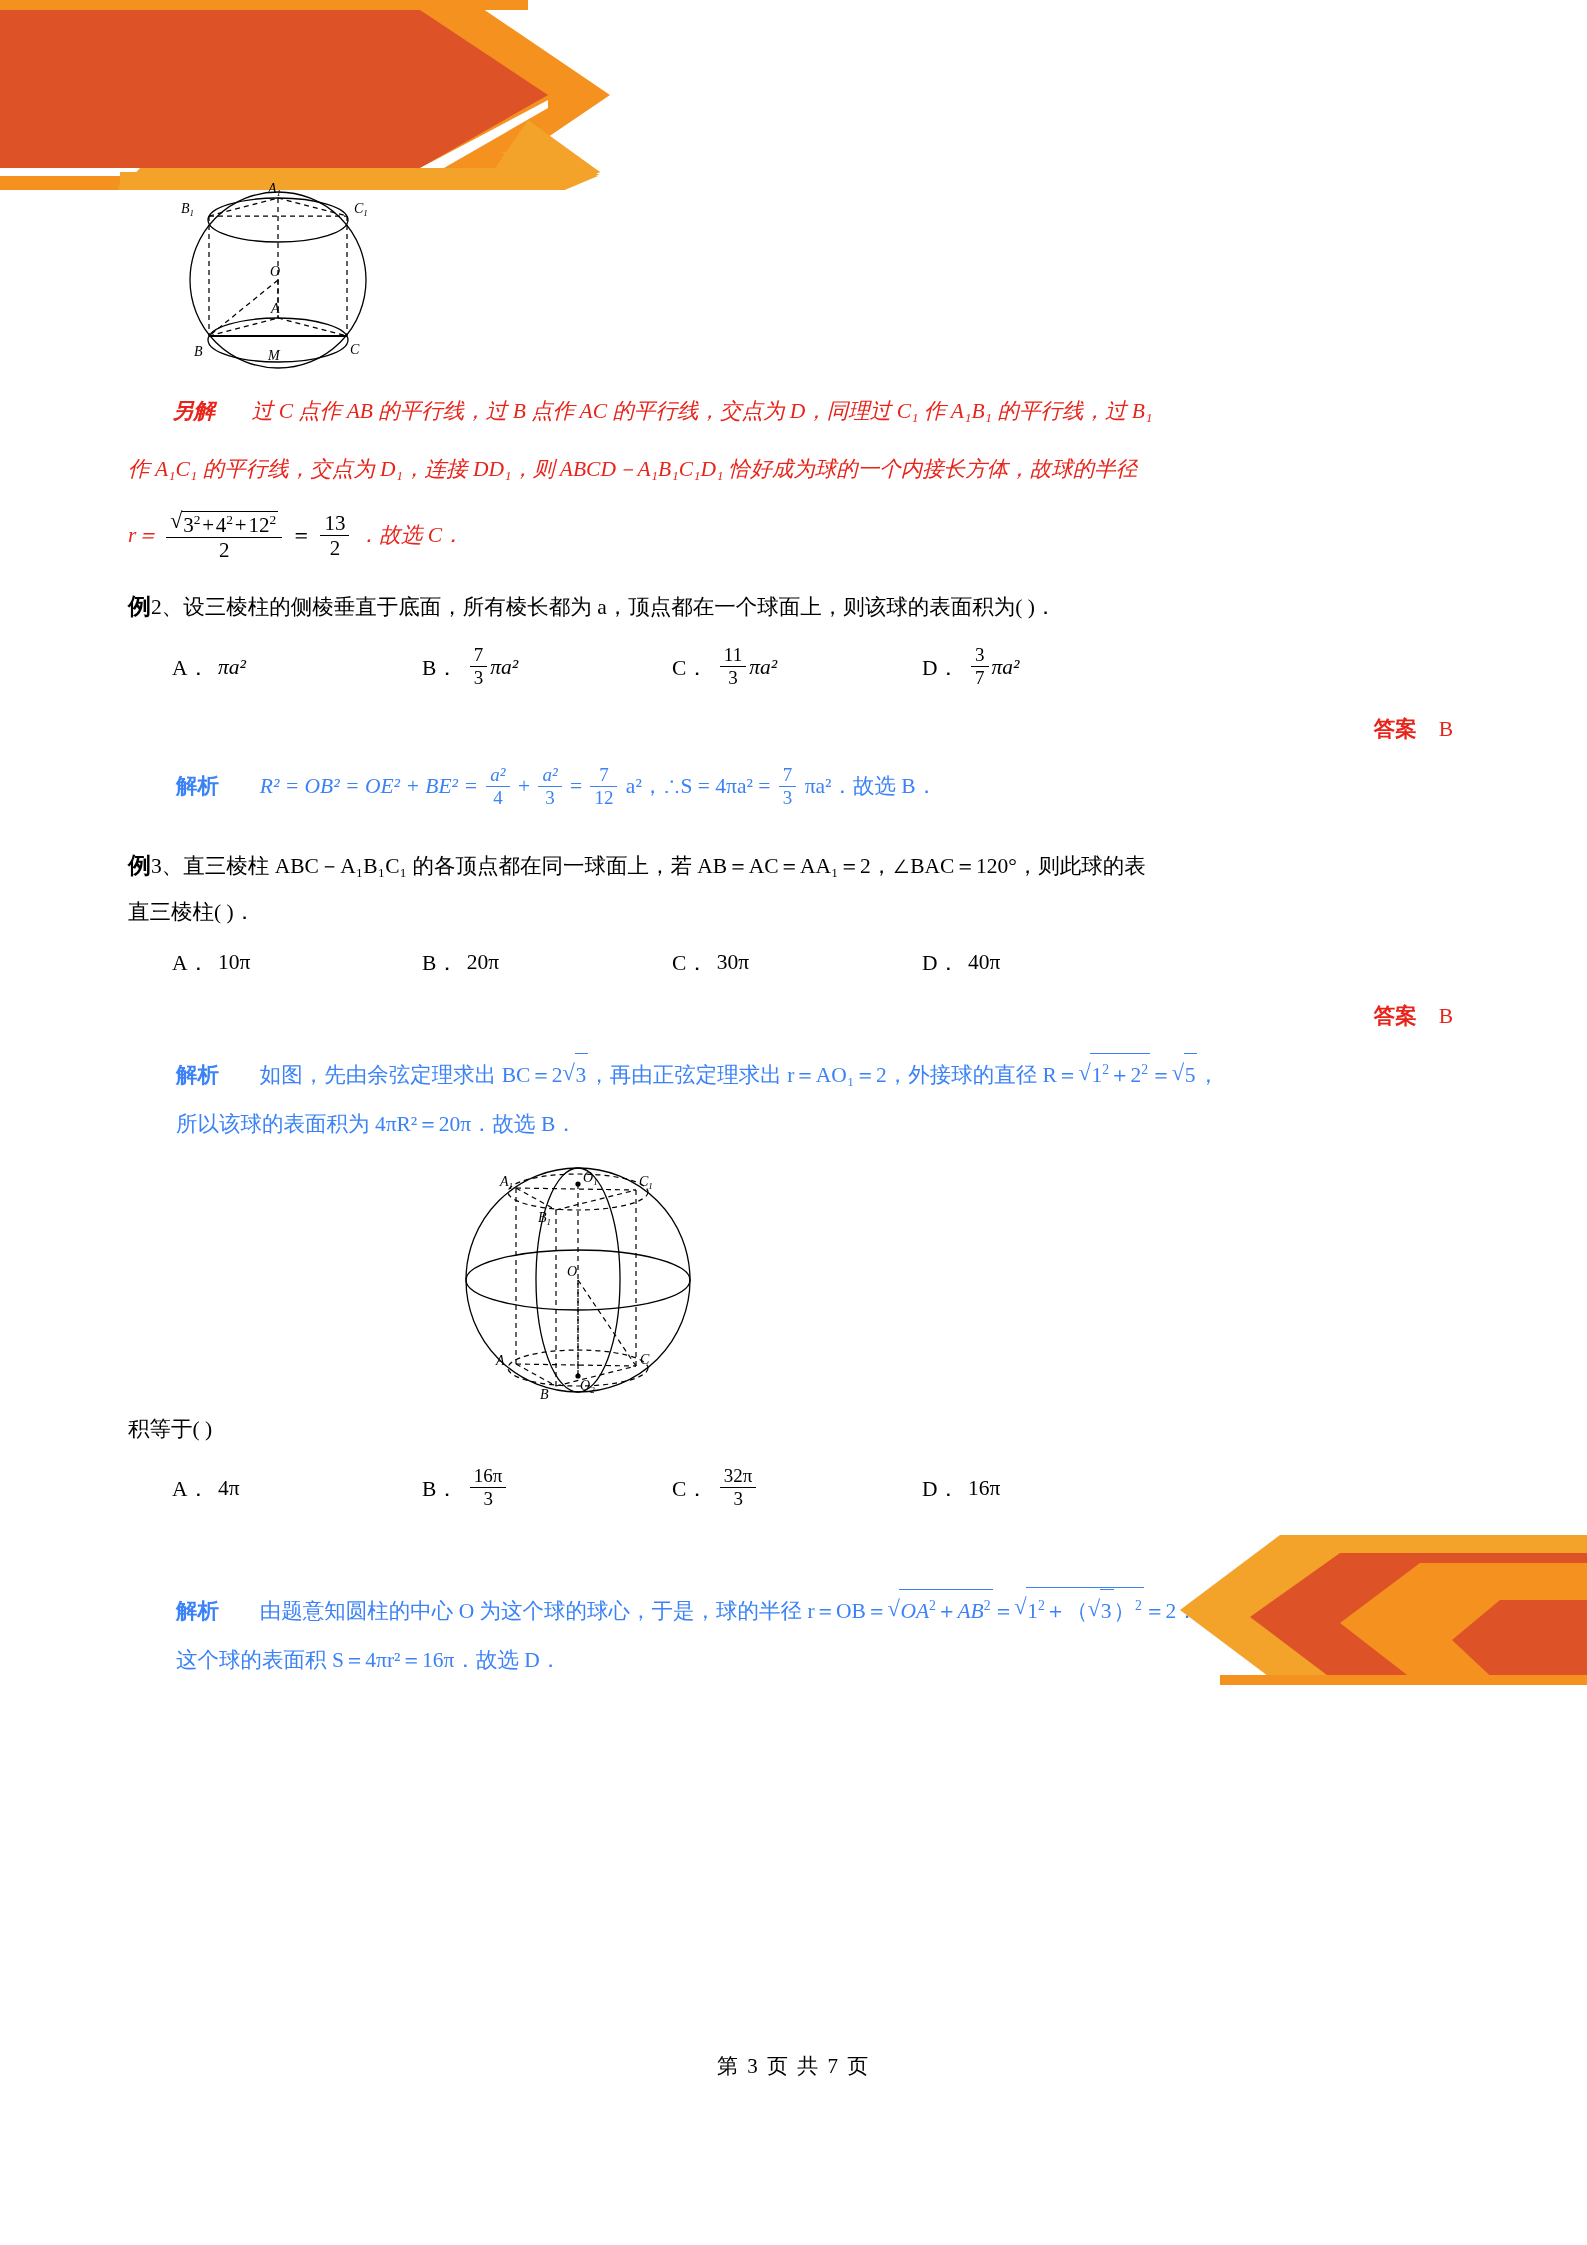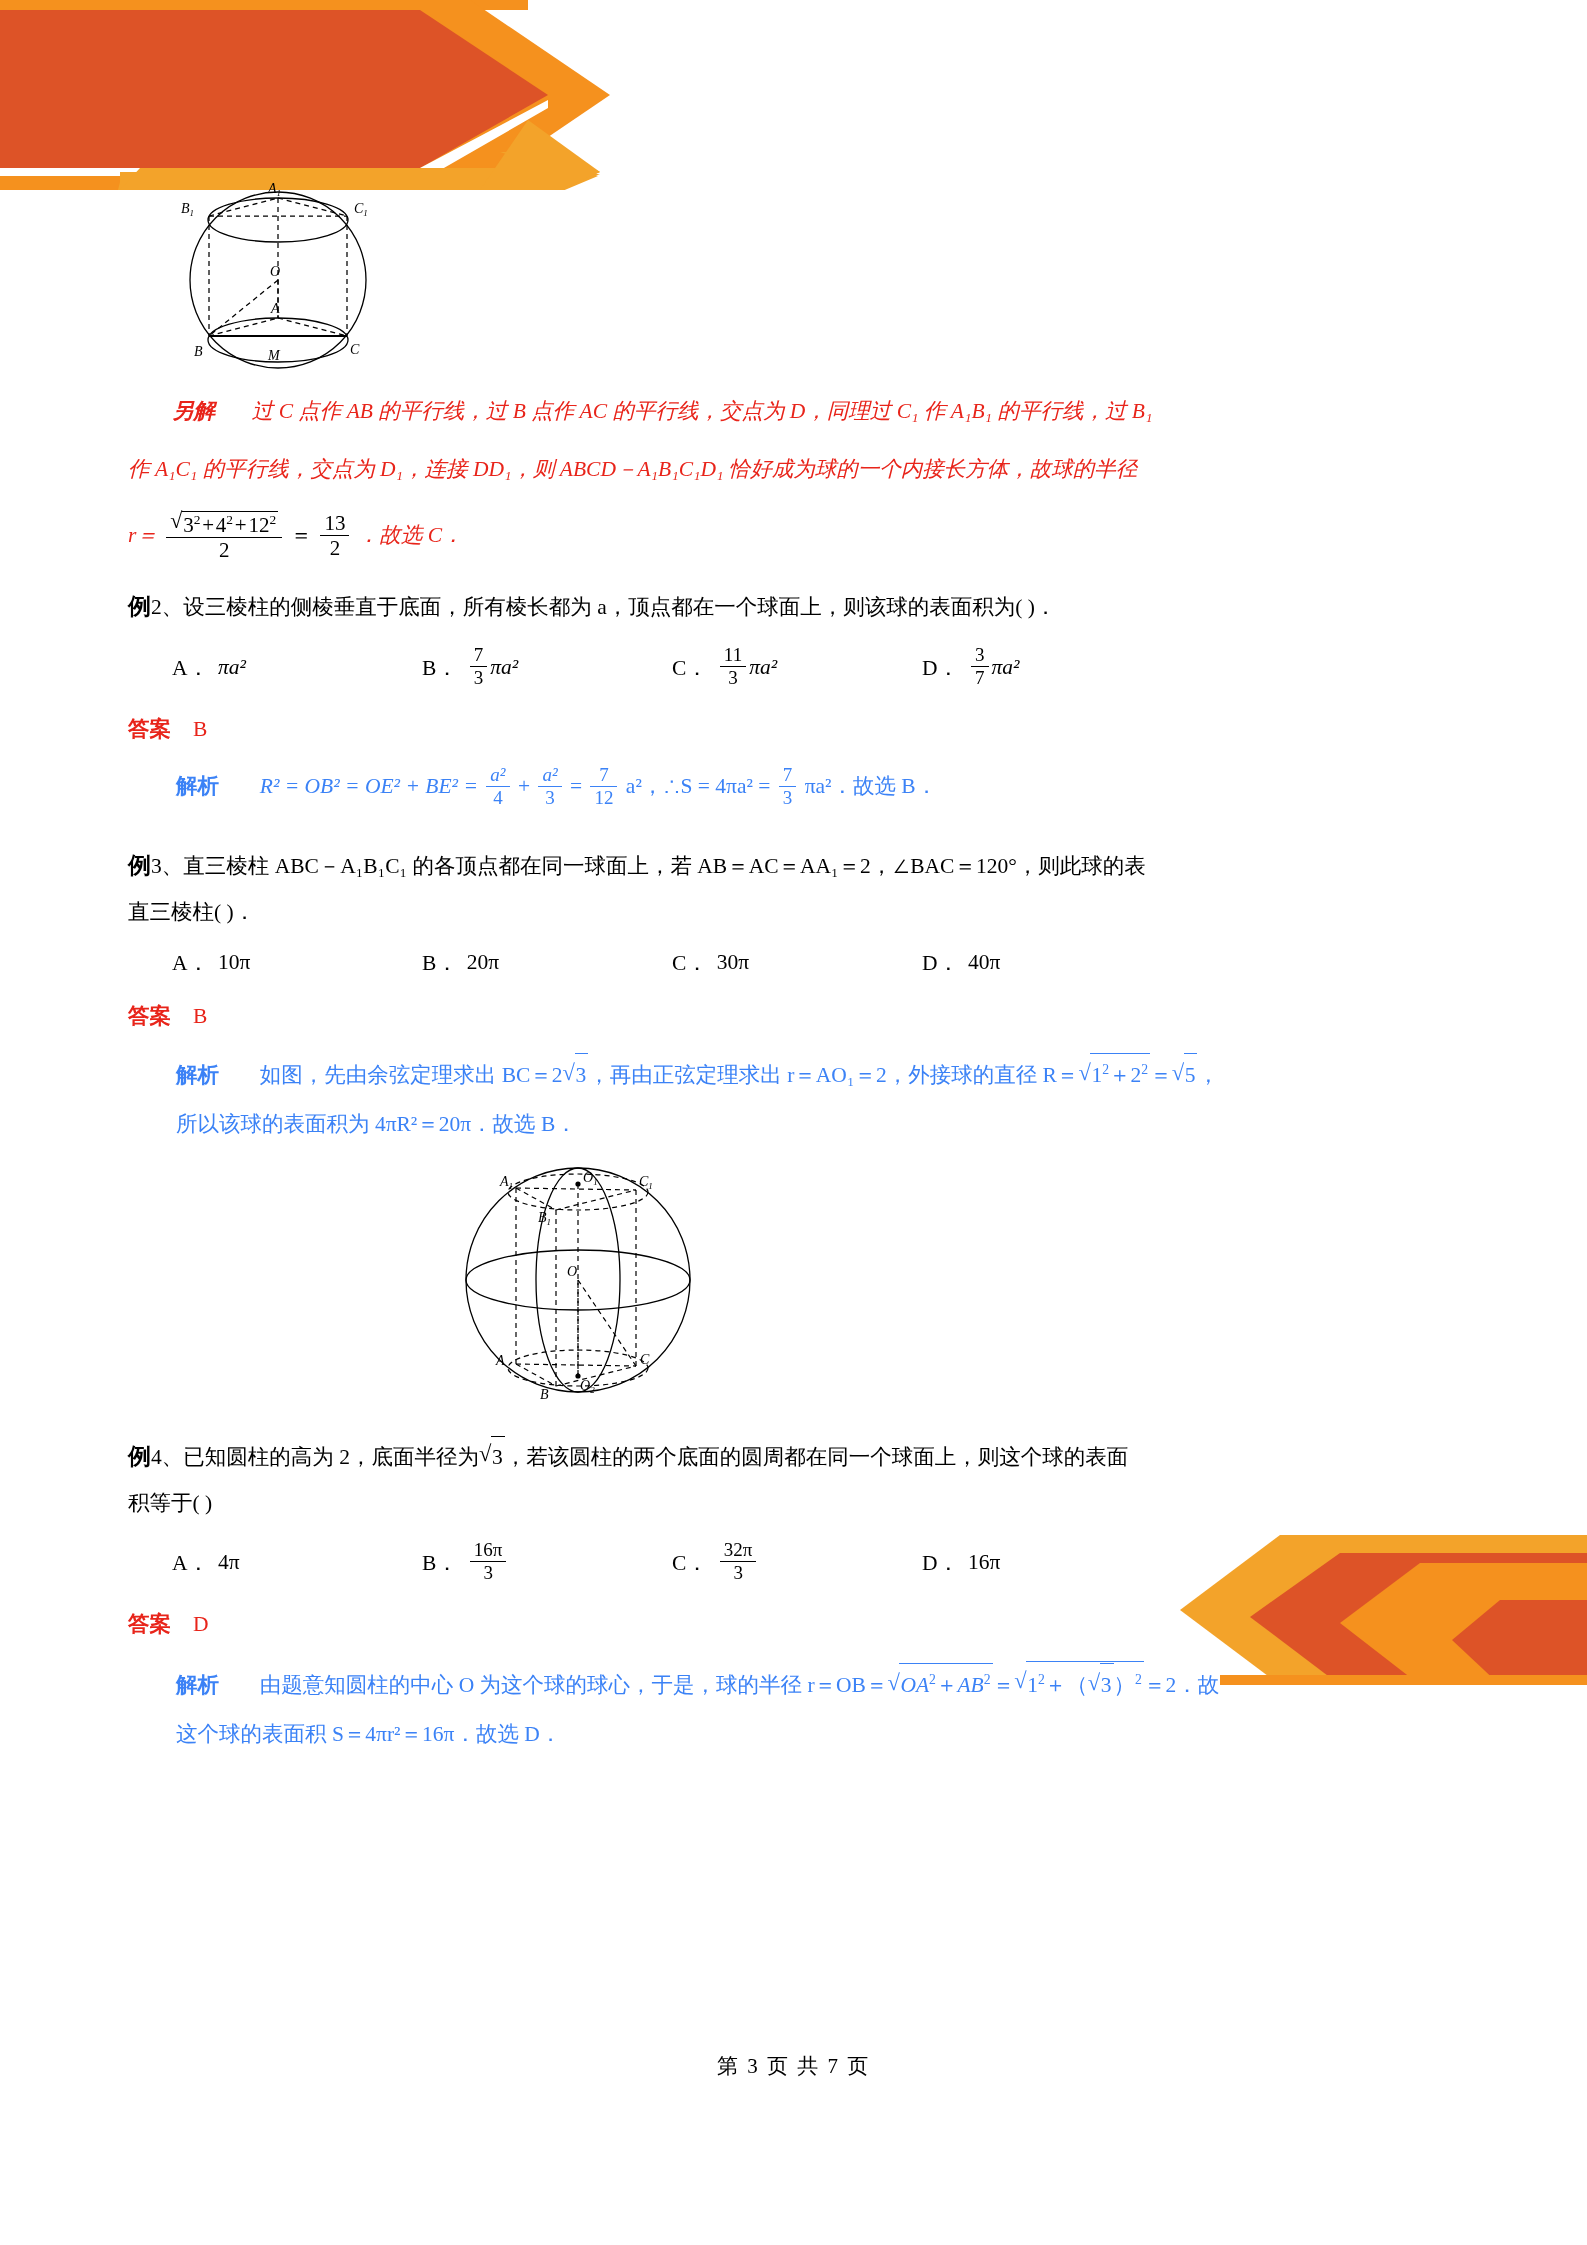--- a/index.html
+++ b/index.html
@@ -55,21 +55,21 @@
 
   .options{
     display:flex;
     font-size:21.5px;
     margin-top:16px;
     padding-left:44px;
   }
   .options .opt{width:250px;display:flex;align-items:center;}
   .options .opt .ol{margin-right:9px;}
 
-  .ansline{font-size:21.5px;margin-top:24px;color:#e8241a;}
+  .ansline{font-size:21.5px;margin-top:24px;color:#e8241a;text-align:right;}
   .ansline .k{font-weight:bold;margin-right:22px;}
   .jxline{font-size:21.5px;margin-top:22px;color:#3b82f6;line-height:2.0;margin-left:48px;}
   .jxline .k{font-weight:bold;margin-right:14px;}
 
   
   .frac{display:inline-block;vertical-align:middle;text-align:center;font-size:19px;line-height:1.15;margin:0 3px;position:relative;top:-1px;}
   .frac .num{display:block;border-bottom:1.3px solid currentColor;padding:0 4px;}
   .frac .den{display:block;padding:0 4px;}
   .frac.big{font-size:21px;}
 
@@ -330,23 +330,20 @@
           <text x="110" y="62">B<tspan font-size="9" dy="3">1</tspan></text>
           <text x="139" y="116">O</text>
           <text x="68" y="205">A</text>
           <text x="212" y="204">C</text>
           <text x="112" y="239">B</text>
           <text x="152" y="230">O<tspan font-size="9" dy="3">2</tspan></text>
         </g>
       </svg>
     </div>
 
-    <p class="exline" style="margin-top:30px">
-      <span class="tag">例</span><span>4、</span><span>已知圆柱的高为 2，底面半径为</span><span class="sqrt"><span class="bar">3</span></span><span>，若该圆柱的两个底面的圆周都在同一个球面上，则这个球的表面</span>
-    </p>
     <p class="exline" style="margin-top:4px">
       <span>积等于(        )</span>
     </p>
 
     <div class="options">
       <span class="opt">
         <span class="ol">A．</span>
         <span>4π</span>
       </span>
       <span class="opt">

